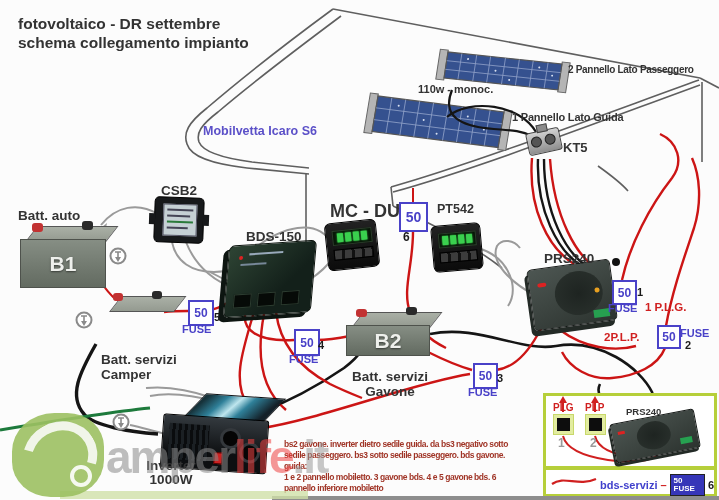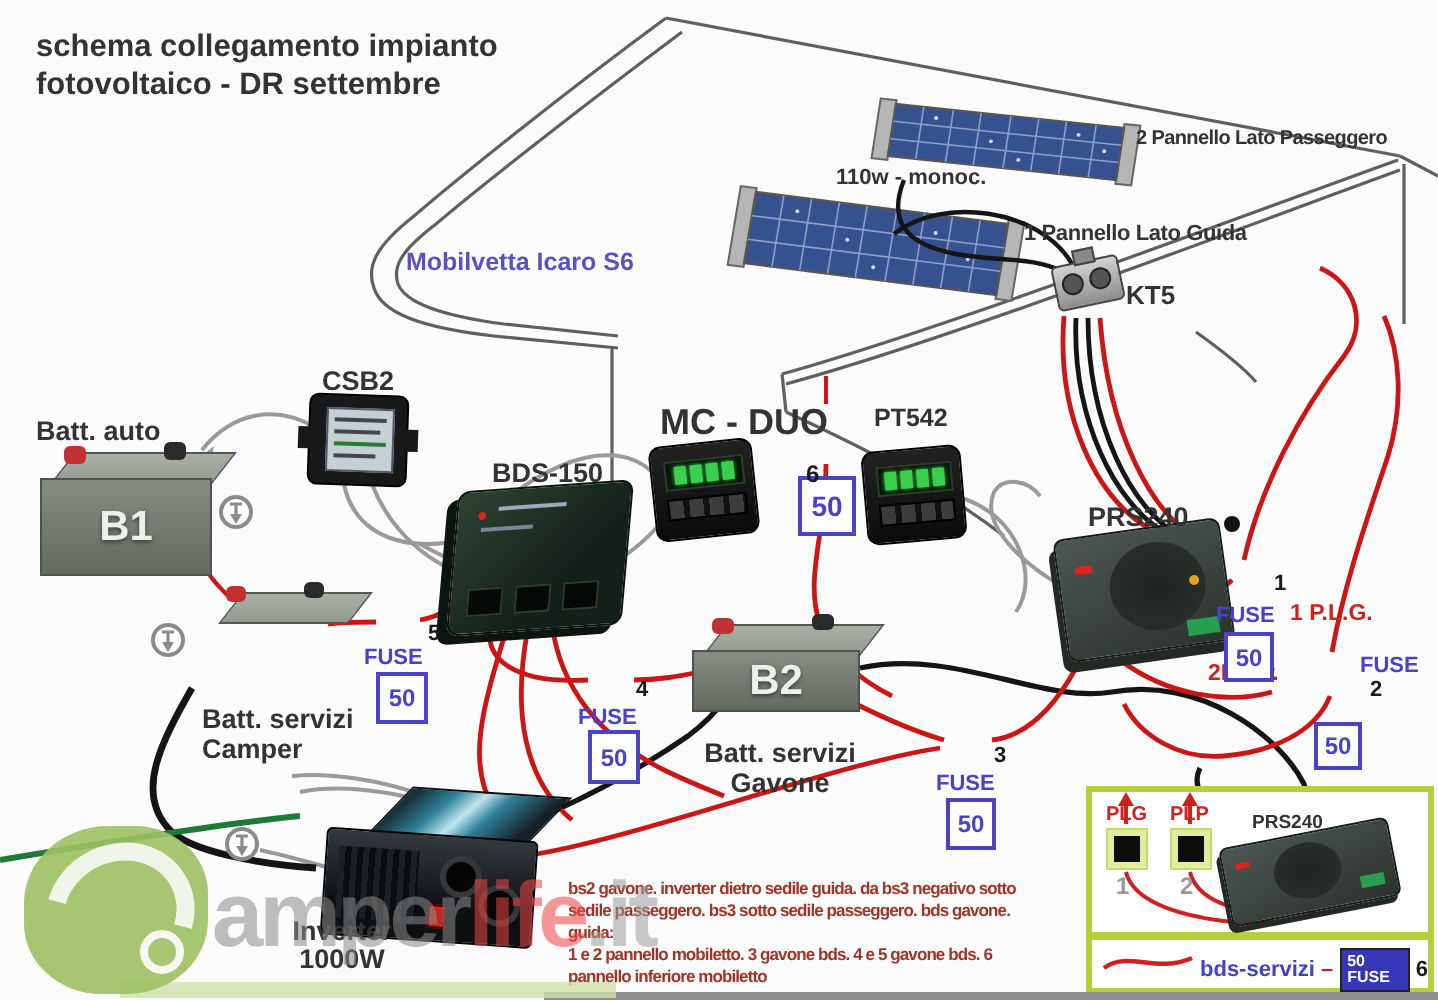--- a/index.html
+++ b/index.html
@@ -4,21 +4,21 @@
 <style>
   html,body{margin:0;padding:0;background:#e9e9e9;}
   #canvas{position:relative;width:719px;height:500px;background:#fcfcfc;overflow:hidden;
           font-family:"Liberation Sans",sans-serif;}
   .lbl{position:absolute;font-weight:bold;color:#333;white-space:nowrap;z-index:5;}
   .red{color:#d02020;}
   .purple{color:#5b50c8;}
   #wires{position:absolute;left:0;top:0;z-index:1;}
   
   .fuse{position:absolute;background:#fff;border:2.5px solid #4a42c8;color:#4a42c8;
-        font-weight:bold;display:flex;align-items:center;justify-content:center;z-index:6;margin-top:36px;}
+        font-weight:bold;display:flex;align-items:center;justify-content:center;z-index:6;}
   .fuseword{position:absolute;color:#4a42c8;font-weight:bold;font-size:11px;z-index:6;white-space:nowrap;}
   .fusenum{position:absolute;color:#1a1a1a;font-weight:bold;font-size:11px;z-index:6;}
   
   .bat{position:absolute;z-index:3;}
   .bat .top{position:absolute;left:5px;top:0;width:92%;height:14px;background:linear-gradient(#aab0a6,#949a90);
             border:1px solid #555;transform:skewX(-38deg);transform-origin:bottom left;}
   .bat .front{position:absolute;left:0;top:13px;right:0;bottom:0;border:1px solid #4e524c;
               background:linear-gradient(#868e84,#6d756b 70%,#636b61);
               display:flex;align-items:center;justify-content:center;
               color:#eef0ec;font-weight:bold;text-shadow:0 1px 2px rgba(0,0,0,.5);}
@@ -160,22 +160,22 @@
         <path d="M-3,-4 H3 M0,-4 V2" stroke="#8a8a8a" stroke-width="1.6" fill="none"></path>
         <polygon points="-3,1 3,1 0,6" fill="#8a8a8a"></polygon>
       </g>
     </defs>
     <use href="#gnd" x="118" y="256"></use>
     <use href="#gnd" x="84" y="320"></use>
     <use href="#gnd" x="121" y="422"></use>
   </svg>
 
   <div class="lbl" style="left:18px;top:14px;font-size:15.5px;line-height:19px;">
+    <div>fotovoltaico - DR settembre</div>
     <div>schema collegamento impianto</div>
-    <div>fotovoltaico - DR settembre</div>
   </div>
 
   <div class="lbl purple" style="left:203px;top:124px;font-size:12.5px;">Mobilvetta Icaro S6</div>
   <div class="lbl" style="left:568px;top:64px;font-size:10px;letter-spacing:-0.3px;">2 Pannello Lato Passeggero</div>
   <div class="lbl" style="left:418px;top:83px;font-size:11px;">110w - monoc.</div>
   <div class="lbl" style="left:512px;top:111px;font-size:11px;letter-spacing:-0.2px;">1 Pannello Lato Guida</div>
   <div class="lbl" style="left:563px;top:140px;font-size:13px;">KT5</div>
 
   <div class="dev" style="left:527px;top:130px;width:32px;height:21px;transform:rotate(-12deg);background:linear-gradient(#d2d2d2,#8d8d8d);border:1.5px solid #444;border-radius:3px;">
     <div style="position:absolute;left:3px;top:4px;width:9px;height:9px;border-radius:50%;background:#555;border:1px solid #222;"></div>

